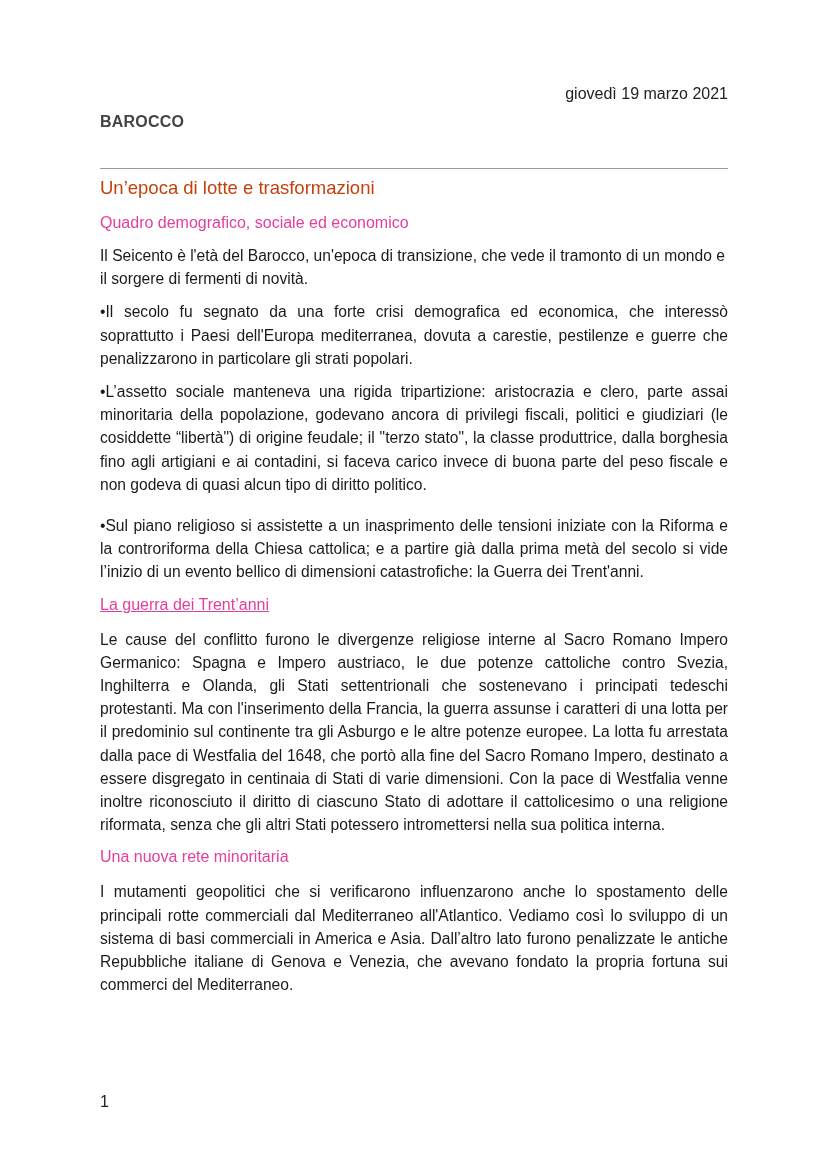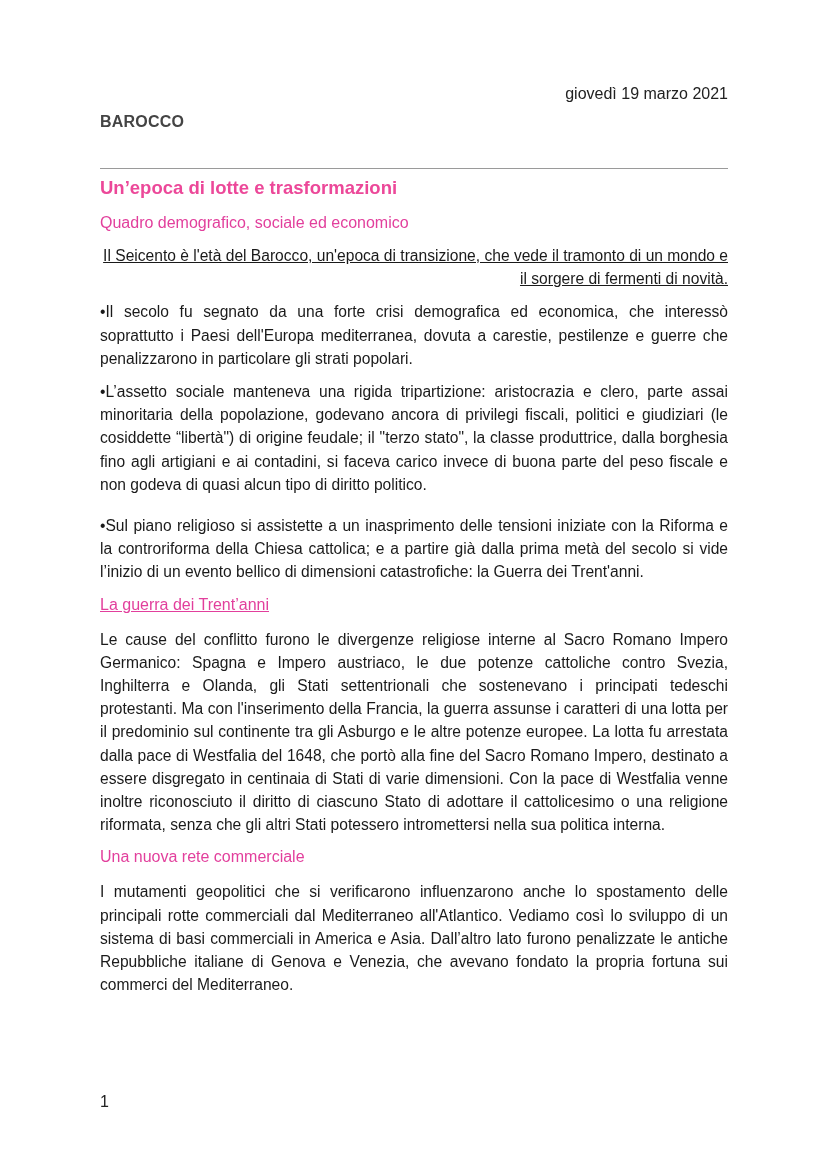--- a/index.html
+++ b/index.html
@@ -3,44 +3,44 @@
   <meta charset="utf-8">
   <style>
     html, body { margin: 0; padding: 0; background: #ffffff; }
     body { width: 828px; height: 1171px; position: relative; overflow: hidden;
            font-family: "Liberation Sans", sans-serif; color: #1a1a1a; }
     .page { position: absolute; left: 100px; top: 0; width: 628px; }
     .date { position: absolute; right: 0; top: 85px; font-size: 16px; color: #222; }
     .title { position: absolute; left: 0; top: 113px; margin: 0; font-size: 16px; font-weight: bold; color: #444; letter-spacing: 0.2px; }
     .rule { position: absolute; left: 0; top: 168px; width: 628px; height: 0; border-top: 1px solid #9a9a9a; }
     .content { position: absolute; left: 0; top: 174px; width: 628px; }
-    h2.section-title { margin: 0; font-size: 18.5px; font-weight: bold; color: #ec4899; line-height: 24px; }
+    h2.section-title { margin: 0; font-size: 18.5px; font-weight: normal; color: #c2410c; line-height: 24px; }
     h3.subtitle { margin: 0; font-size: 16px; font-weight: normal; color: #e23f9c; line-height: 22px; }
     p { margin: 0; font-size: 15.6px; line-height: 23.2px; text-align: justify; color: #1a1a1a; }
     p.left { text-align: left; }
     .pagenum { position: absolute; left: 100px; top: 1093px; font-size: 16px; color: #222; }
   </style>
 </head>
 <body>
 
 <div class="page">
   <div class="date">giovedì 19 marzo 2021</div>
   <h1 class="title">BAROCCO</h1>
   <div class="rule"></div>
 
   <div class="content">
     <h2 class="section-title" style="margin-top:2px;">Un’epoca di lotte e trasformazioni</h2>
 
     <h3 class="subtitle" style="margin-top:12px;">Quadro demografico, sociale ed economico</h3>
-    <p class="left" style="margin-top:10px;text-align:right;text-decoration:underline;">Il Seicento è l'età del Barocco, un'epoca di transizione, che vede il tramonto di un mondo e il sorgere di fermenti di novità.</p>
+    <p class="left" style="margin-top:10px;text-align:left;">Il Seicento è l'età del Barocco, un'epoca di transizione, che vede il tramonto di un mondo e il sorgere di fermenti di novità.</p>
     <p style="margin-top:10px;">•Il secolo fu segnato da una forte crisi demografica ed economica, che interessò soprattutto i Paesi dell'Europa mediterranea, dovuta a carestie, pestilenze e guerre che penalizzarono in particolare gli strati popolari.</p>
     <p style="margin-top:10px;">•L’assetto sociale manteneva una rigida tripartizione: aristocrazia e clero, parte assai minoritaria della popolazione, godevano ancora di privilegi fiscali, politici e giudiziari (le cosiddette “libertà") di origine feudale; il "terzo stato", la classe produttrice, dalla borghesia fino agli artigiani e ai contadini, si faceva carico invece di buona parte del peso fiscale e non godeva di quasi alcun tipo di diritto politico.</p>
     <p style="margin-top:18px;">•Sul piano religioso si assistette a un inasprimento delle tensioni iniziate con la Riforma e la controriforma della Chiesa cattolica; e a partire già dalla prima metà del secolo si vide l’inizio di un evento bellico di dimensioni catastrofiche: la Guerra dei Trent'anni.</p>
 
     <h3 class="subtitle" style="margin-top:10px;text-decoration:underline;">La guerra dei Trent’anni</h3>
     <p style="margin-top:12px;">Le cause del conflitto furono le divergenze religiose interne al Sacro Romano Impero Germanico: Spagna e Impero austriaco, le due potenze cattoliche contro Svezia, Inghilterra e Olanda, gli Stati settentrionali che sostenevano i principati tedeschi protestanti. Ma con l'inserimento della Francia, la guerra assunse i caratteri di una lotta per il predominio sul continente tra gli Asburgo e le altre potenze europee. La lotta fu arrestata dalla pace di Westfalia del 1648, che portò alla fine del Sacro Romano Impero, destinato a essere disgregato in centinaia di Stati di varie dimensioni. Con la pace di Westfalia venne inoltre riconosciuto il diritto di ciascuno Stato di adottare il cattolicesimo o una religione riformata, senza che gli altri Stati potessero intromettersi nella sua politica interna.</p>
 
-    <h3 class="subtitle" style="margin-top:10px;">Una nuova rete commerciale</h3>
+    <h3 class="subtitle" style="margin-top:10px;">Una nuova rete minoritaria</h3>
     <p style="margin-top:12px;">I mutamenti geopolitici che si verificarono influenzarono anche lo spostamento delle principali rotte commerciali dal Mediterraneo all'Atlantico. Vediamo così lo sviluppo di un sistema di basi commerciali in America e Asia. Dall’altro lato furono penalizzate le antiche Repubbliche italiane di Genova e Venezia, che avevano fondato la propria fortuna sui commerci del Mediterraneo.</p>
   </div>
 </div>
 
 <div class="pagenum">1</div>
 
 </body></html>

